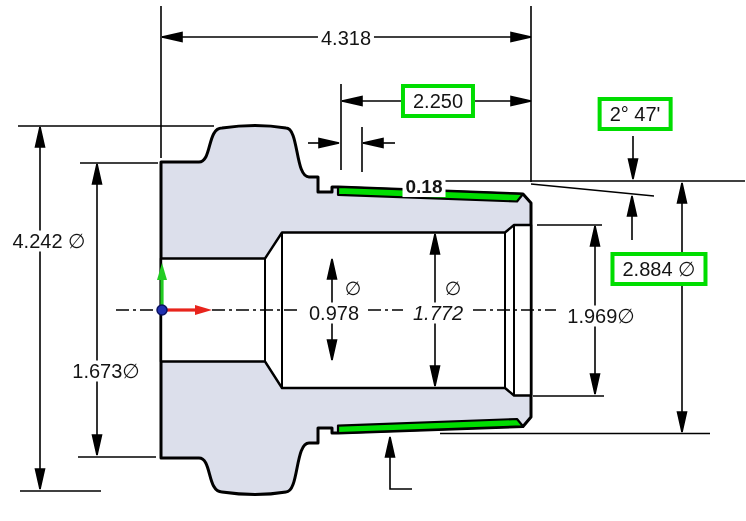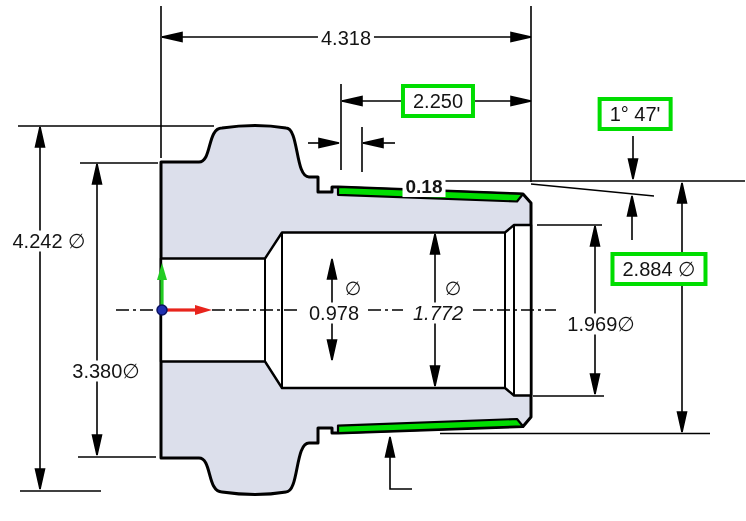--- a/index.html
+++ b/index.html
@@ -152,23 +152,23 @@
       <line x1="166" y1="310" x2="198" y2="310" stroke="#e8241c" stroke-width="3.2"></line>
       <polygon points="212,310 195,305 195,315" fill="#e8241c"></polygon>
     </g>
     <circle cx="162" cy="310" r="5" fill="#2030b0" stroke="#0a1260" stroke-width="1.5"></circle>
   </g>
 </svg>
 
   <div class="lbl" style="left:346px;top:38px;">4.318</div>
   <div class="gbox" style="left:438px;top:101px;">2.250</div>
   <div class="lbl bold" style="left:424px;top:143px;margin-top:44px;">0.18</div>
-  <div class="gbox" style="left:635px;top:114px;">1° 47'</div>
+  <div class="gbox" style="left:635px;top:114px;">2° 47'</div>
   <div class="lbl" style="left:49px;top:241px;">4.242 ∅</div>
-  <div class="lbl" style="left:106px;top:371px;">3.380∅</div>
+  <div class="lbl" style="left:106px;top:371px;">1.673∅</div>
   <div class="lbl sym" style="left:353px;top:289px;">∅</div>
   <div class="lbl" style="left:334px;top:313px;">0.978</div>
   <div class="lbl sym" style="left:453px;top:289px;">∅</div>
   <div class="lbl" style="left:438px;top:313px;font-style:italic;">1.772</div>
-  <div class="lbl" style="left:601px;top:324px;">1.969∅</div>
+  <div class="lbl" style="left:601px;top:316px;">1.969∅</div>
   <div class="gbox" style="left:659px;top:269px;">2.884 ∅</div>
 
 </div>
 
 </body></html>

